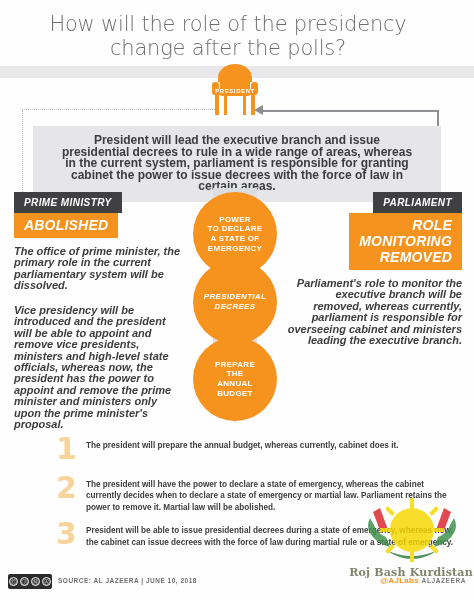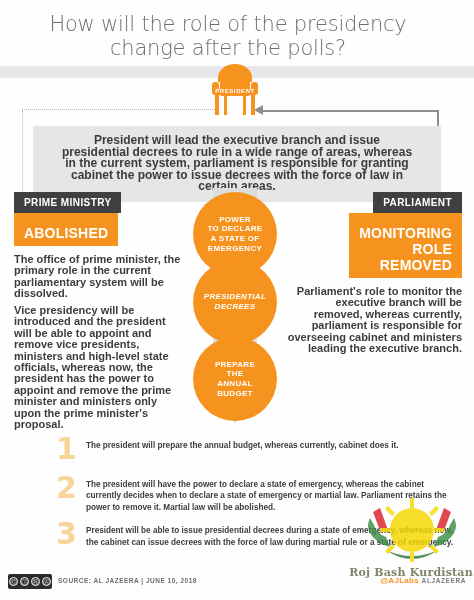--- a/index.html
+++ b/index.html
@@ -59,31 +59,31 @@
 
   
   .statement {
     position: absolute; left: 33px; top: 126px; width: 408px; min-height: 54px;
     background: #e6e6e8; color: #3c3c3e;
     font-size: 12px; line-height: 11.6px; font-weight: bold;
     text-align: center; padding: 9px 26px;
   }
 
   
-  .block { position: absolute; }
+  .block { position: absolute; font-style: italic; }
 
   .tag-dark {
     background: #404042; color: #ffffff;
     font-size: 10px; font-weight: bold; letter-spacing: 0.4px;
     padding: 5px 10px; display: inline-block;
   }
   .tag-orange {
     background: #f6931e; color: #ffffff;
     font-size: 14px; font-weight: bold; letter-spacing: 0.2px;
-    padding: 12px 10px 5px 10px; display: inline-block;
+    padding: 4px 10px 5px 10px; display: inline-block;
   }
   .body-text {
     font-size: 11px; line-height: 11.4px; font-weight: bold; color: #3c3c3e;
     margin-top: 8px;
   }
 
   .col-left { left: 14px; width: 168px; text-align: left; }
   .col-right { right: 12px; width: 176px; text-align: right; }
   .col-right .tag-orange span { display: block; }
 
@@ -223,22 +223,22 @@
     <div class="body-text">The office of prime minister, the primary role in the current parliamentary system will be dissolved.</div>
   </div>
 
   <div class="block col-left" style="top:297px;">
     <div class="body-text">Vice presidency will be introduced and the president will be able to appoint and remove vice presidents, ministers and high-level state officials, whereas now, the president has the power to appoint and remove the prime minister and ministers only upon the prime minister's proposal.</div>
   </div>
 
   <div class="block col-right" style="top:192px;">
     <div class="tag-dark">PARLIAMENT</div>
     <div><span class="tag-orange">
+      <span>ROLE</span>
       <span>MONITORING</span>
-      <span>ROLE</span>
       <span>REMOVED</span>
     </span></div>
     <div class="body-text">Parliament's role to monitor the executive branch will be removed, whereas currently, parliament is responsible for overseeing cabinet and ministers leading the executive branch.</div>
   </div>
 
   <div class="numlist">
     <div class="numrow">
       <div class="num">1</div>
       <div class="txt">The president will prepare the annual budget, whereas currently, cabinet does it.</div>
     </div>

